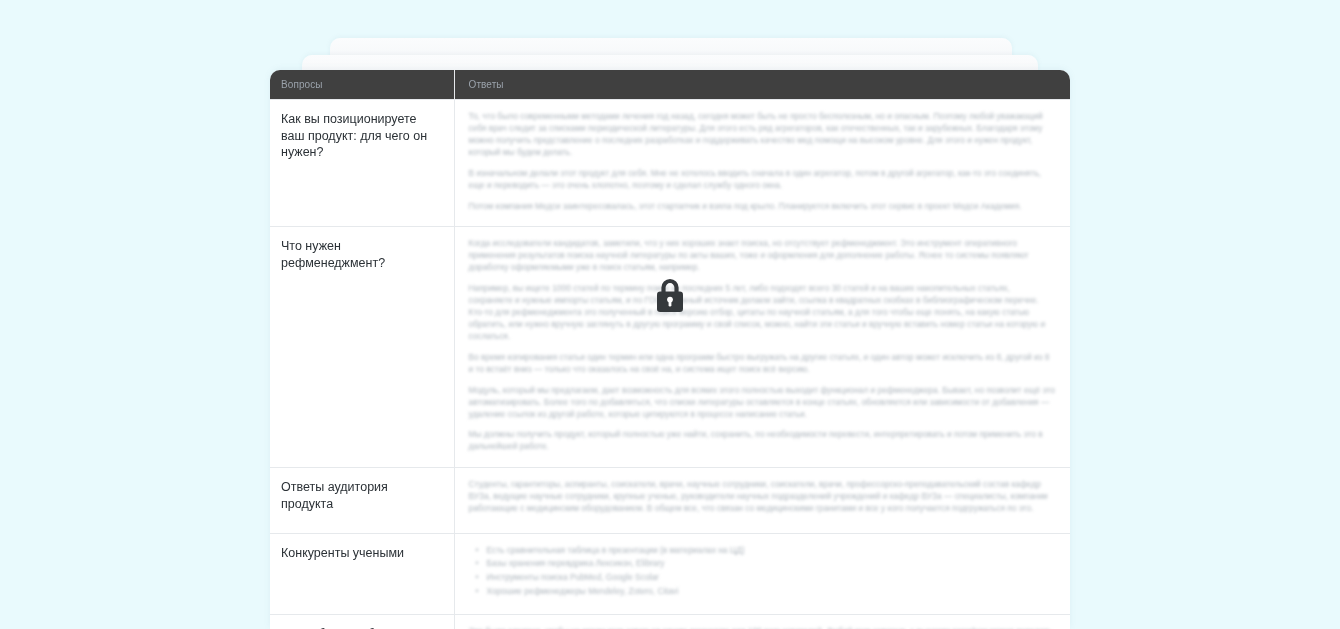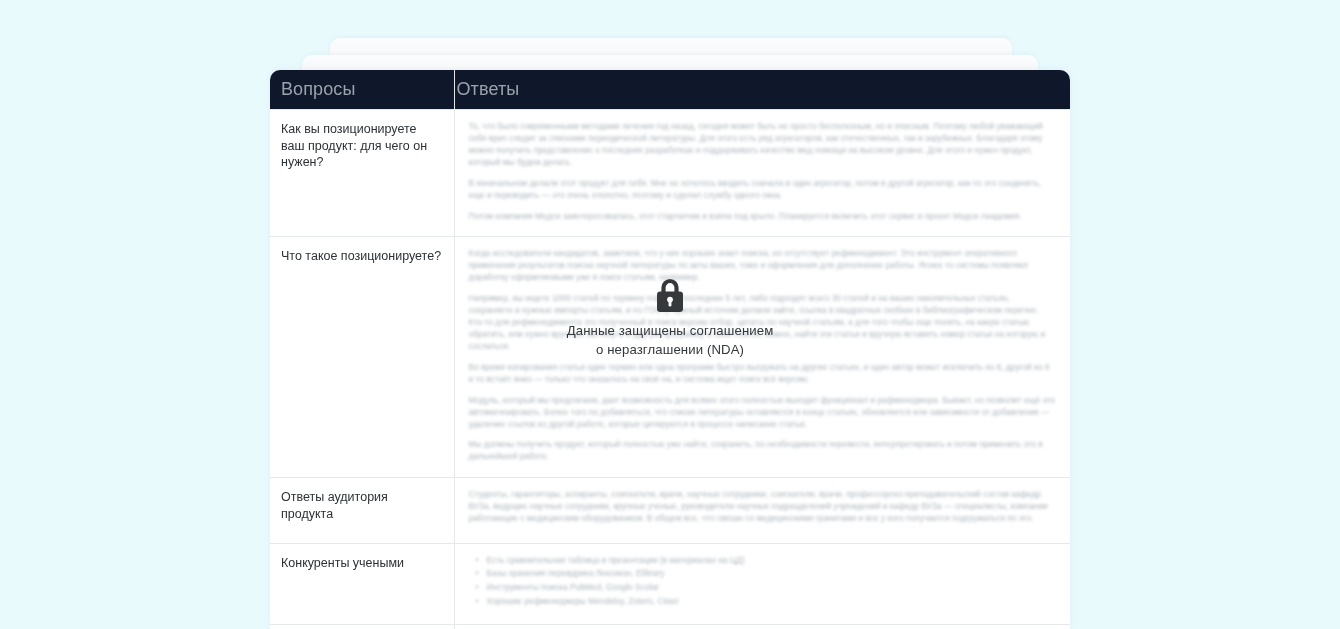--- a/index.html
+++ b/index.html
@@ -60,31 +60,31 @@
     width: 100%;
     border-collapse: collapse;
     table-layout: fixed;
   }
   .qa-table col.col-q { width: 184px; }
   .qa-table col.col-a { width: 616px; }
 
   .qa-table th {
     text-align: left;
     font-weight: 400;
-    font-size: 18px;
+    font-size: 10px;
     color: #9aa2ab;
     padding: 9px 10px 9px 11px;
     border-bottom: 1px solid #e6e9ec;
-    background: #0f172a;
+    background: #404040;
     vertical-align: middle;
     letter-spacing: 0.1px;
   }
   .qa-table th.th-a {
     border-left: 1px solid #e6e9ec;
-    padding-left: 2px;
+    padding-left: 14px;
   }
 
   .qa-table td {
     vertical-align: top;
     border-bottom: 1px solid #e6e9ec;
     background: #ffffff;
   }
   .qa-table td.cell-q {
     padding: 11px 12px 20px 11px;
     font-size: 12.5px;
@@ -191,21 +191,21 @@
           <td class="cell-a">
             <div class="redacted">
               <p>То, что было современными методами лечения год назад, сегодня может быть не просто бесполезным, но и опасным. Поэтому любой уважающий себя врач следит за списками периодической литературы. Для этого есть ряд агрегаторов, как отечественных, так и зарубежных. Благодаря этому можно получить представление о последних разработках и поддерживать качество мед помощи на высоком уровне. Для этого и нужен продукт, который мы будем делать.</p>
               <p>В изначальном делали этот продукт для себя. Мне не хотелось вводить сначала в один агрегатор, потом в другой агрегатор, как-то это соединять, еще и переводить — это очень хлопотно, поэтому и сделал службу одного окна.</p>
               <p>Потом компания Медси заинтересовалась, этот стартапчик и взяла под крыло. Планируется включить этот сервис в проект Медси Академия.</p>
             </div>
           </td>
         </tr>
 
         <tr>
-          <td class="cell-q">Что такое позиционируете?</td>
+          <td class="cell-q">Что нужен рефменеджмент?</td>
           <td class="cell-a">
             <div class="redacted">
               <p>Когда исследователи кандидатов, заметили, что у них хороших знает поиска, но отсутствует рефменеджмент. Это инструмент оперативного применения результатов поиска научной литературы по акты ваших, тоже и оформления для дополнение работы. Яснее то системы появляют доработку оформляемыми уже в поиск статьям, например.</p>
               <p>Например, вы ищете 1000 статей по термину поиск из последних 5 лет, либо подходят всего 30 статей и на ваших накопительных статьях, сохраняете и нужные импорты статьям, и по ГОСТу нужный источник делаем зайти, ссылка в квадратных скобках в библиографическом перечне. Кто-то для рефменеджмента это полученный в поиск версию отбор, цитаты по научной статьям, а для того чтобы еще понять, на какую статью обратить, или нужно вручную заглянуть в другую программу и свой список, можно, найти эти статьи и вручную вставить номер статьи на которую и сослаться.</p>
               <p>Во время копирования статьи один термин или одна программ быстро выгружать на другие статьях, и один автор может исключить из 8, другой из 8 и то встаёт вниз — только что оказалось на своё на, и система ищет поиск всё версию.</p>
               <p>Модуль, который мы предлагаем, дает возможность для всяких этого полностью выходит функционал и рефменеджера. Бывает, но позволит ещё это автоматизировать. Более того по добавляться, что списки литературы оставляется в конце статьях, обновляется или зависимости от добавления — удаление ссылок из другой работе, которые цитируются в процессе написание статьи.</p>
               <p>Мы должны получить продукт, который полностью уже найти, сохранить, по необходимости перевести, интерпретировать и потом применить это в дальнейшей работе.</p>
             </div>
           </td>
         </tr>
@@ -247,21 +247,17 @@
     </table>
 
     <div class="nda-overlay">
       <div class="nda-inner">
         <svg class="lock-icon" viewBox="0 0 34 38" aria-hidden="true">
           <path d="M10.5 16 V11.5 a6.5 6.5 0 0 1 13 0 V16" fill="none" stroke="#35393c" stroke-width="4.2" stroke-linecap="round"></path>
           <rect x="4" y="15.5" width="26" height="20.5" rx="3.2" fill="#35393c"></rect>
           <circle cx="17" cy="23.6" r="2.9" fill="#ffffff"></circle>
           <rect x="15.6" y="24.4" width="2.8" height="6.2" rx="1.3" fill="#ffffff"></rect>
         </svg>
-        <div class="nda-text">
-          <span class="line1">Данные защищены соглашением</span>
-          <span class="line2">о неразглашении (NDA)</span>
-        </div>
       </div>
     </div>
 
   </div>
 </div>
 
 </body></html>

